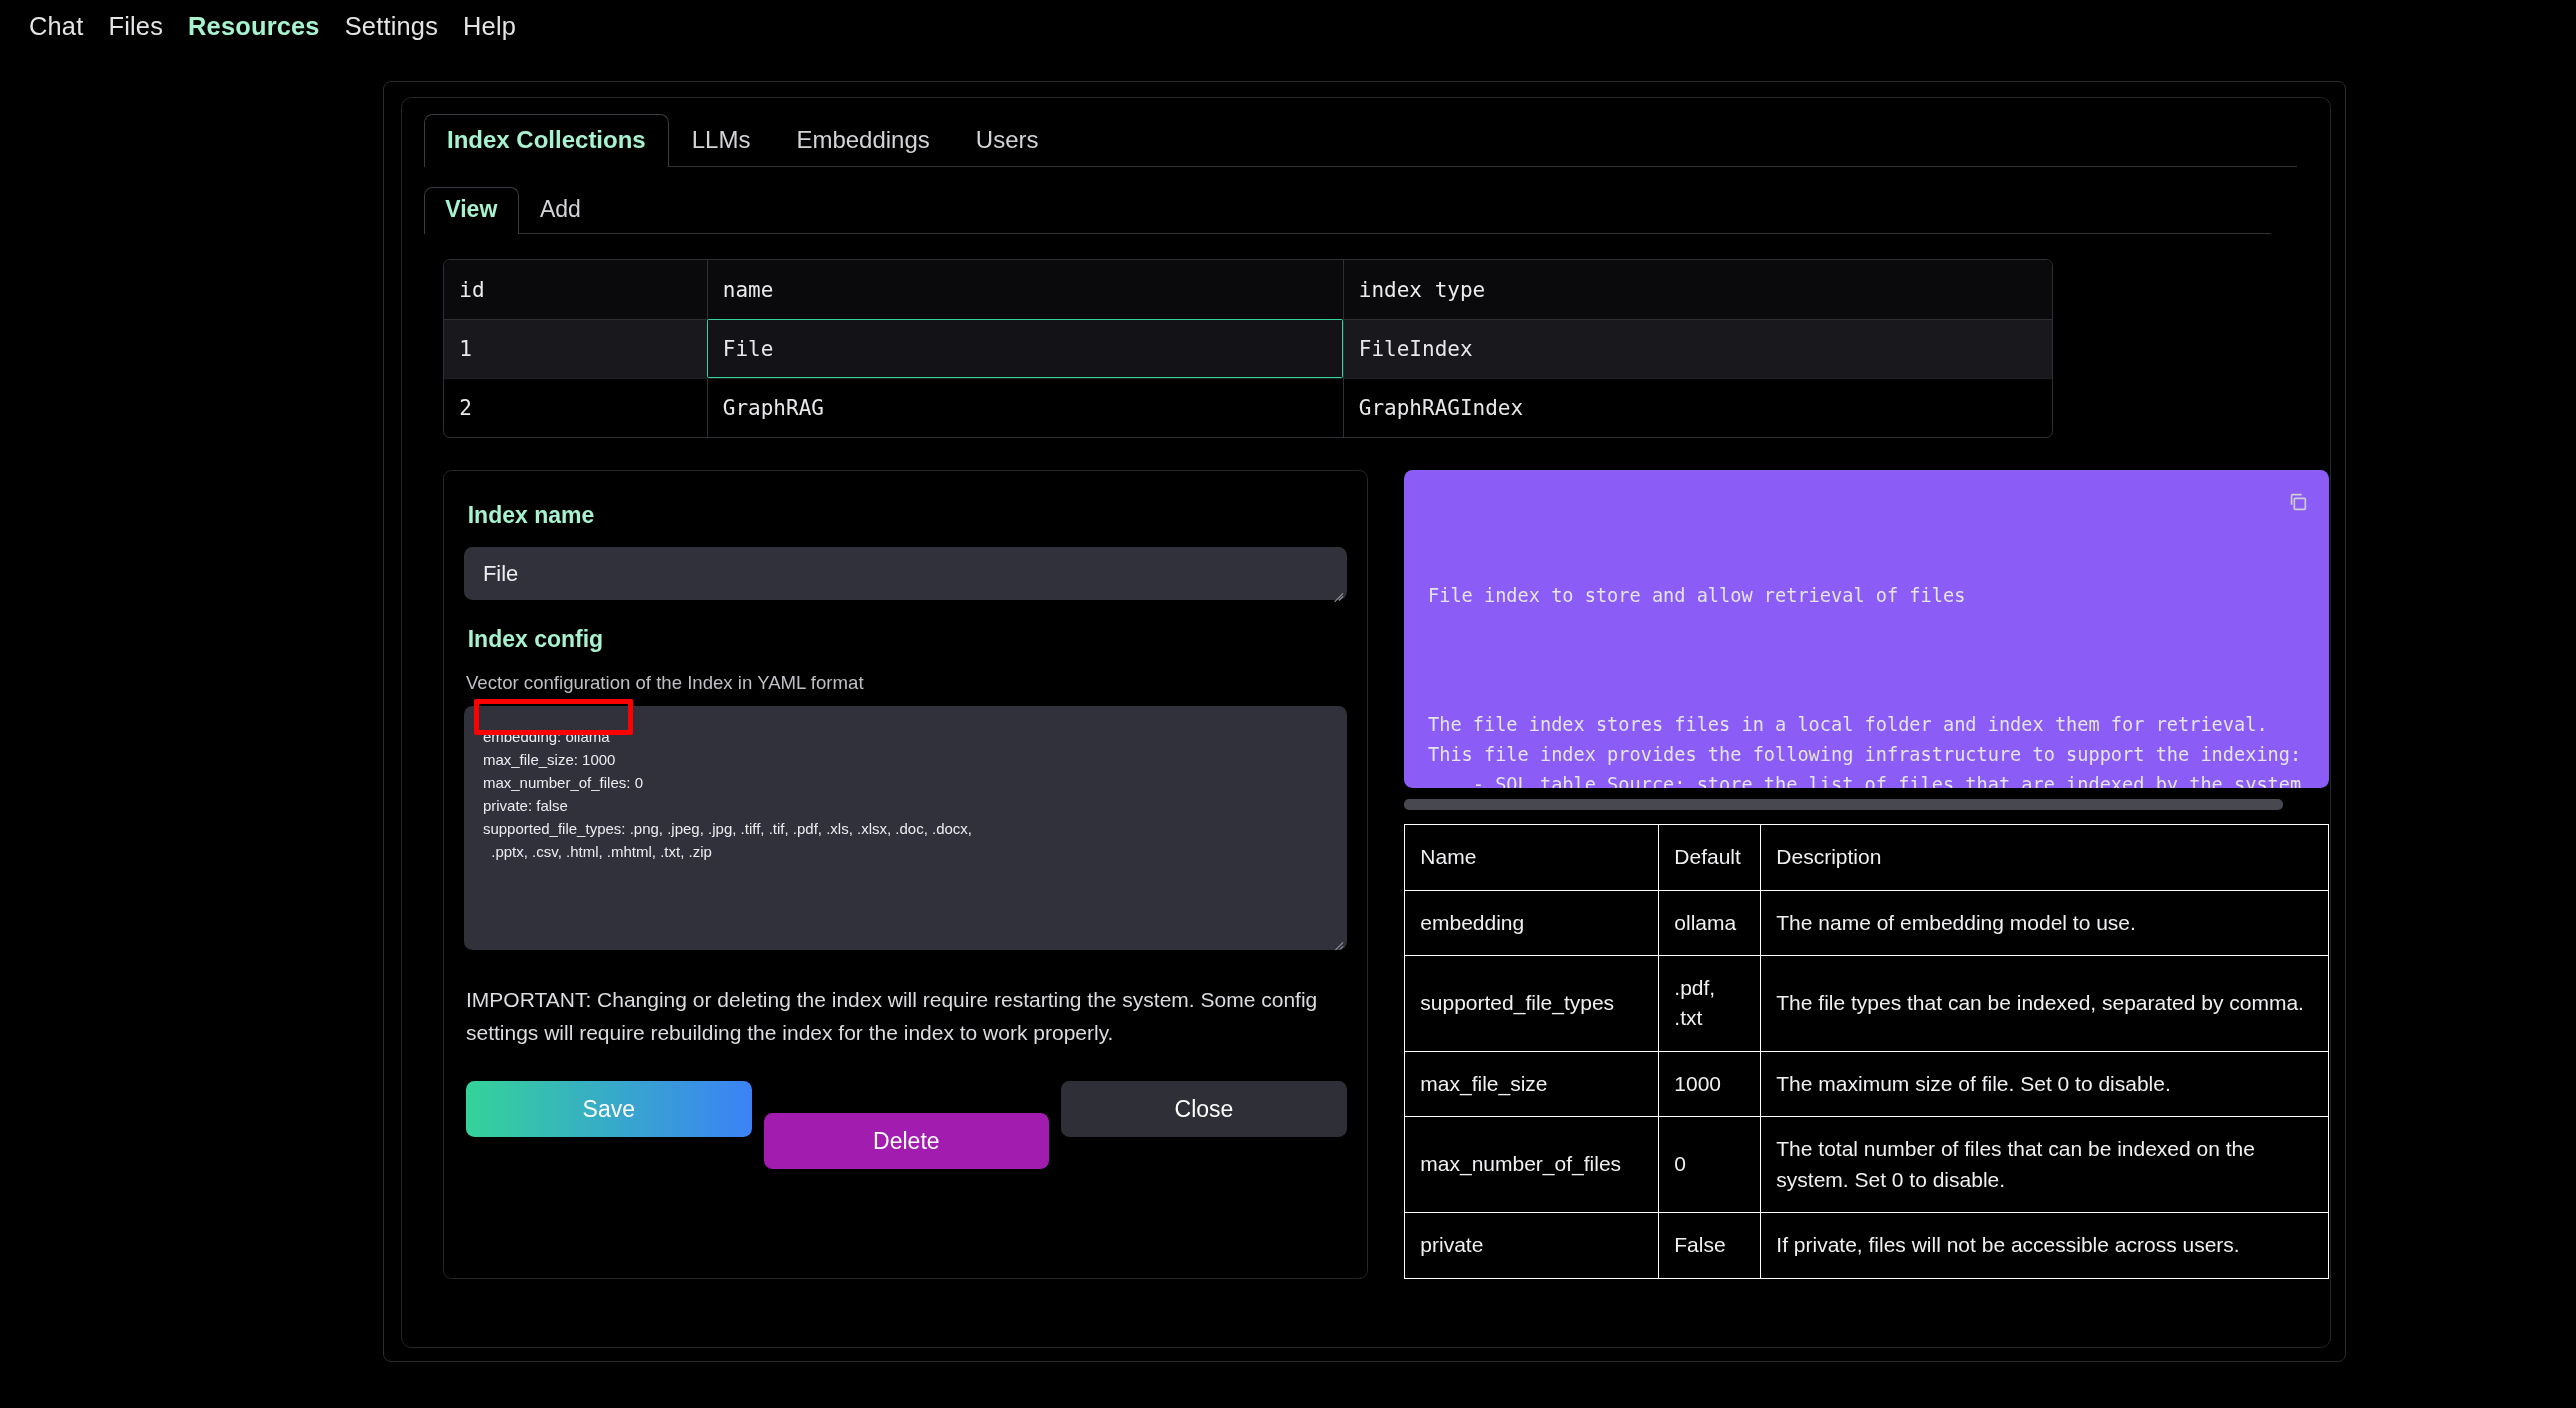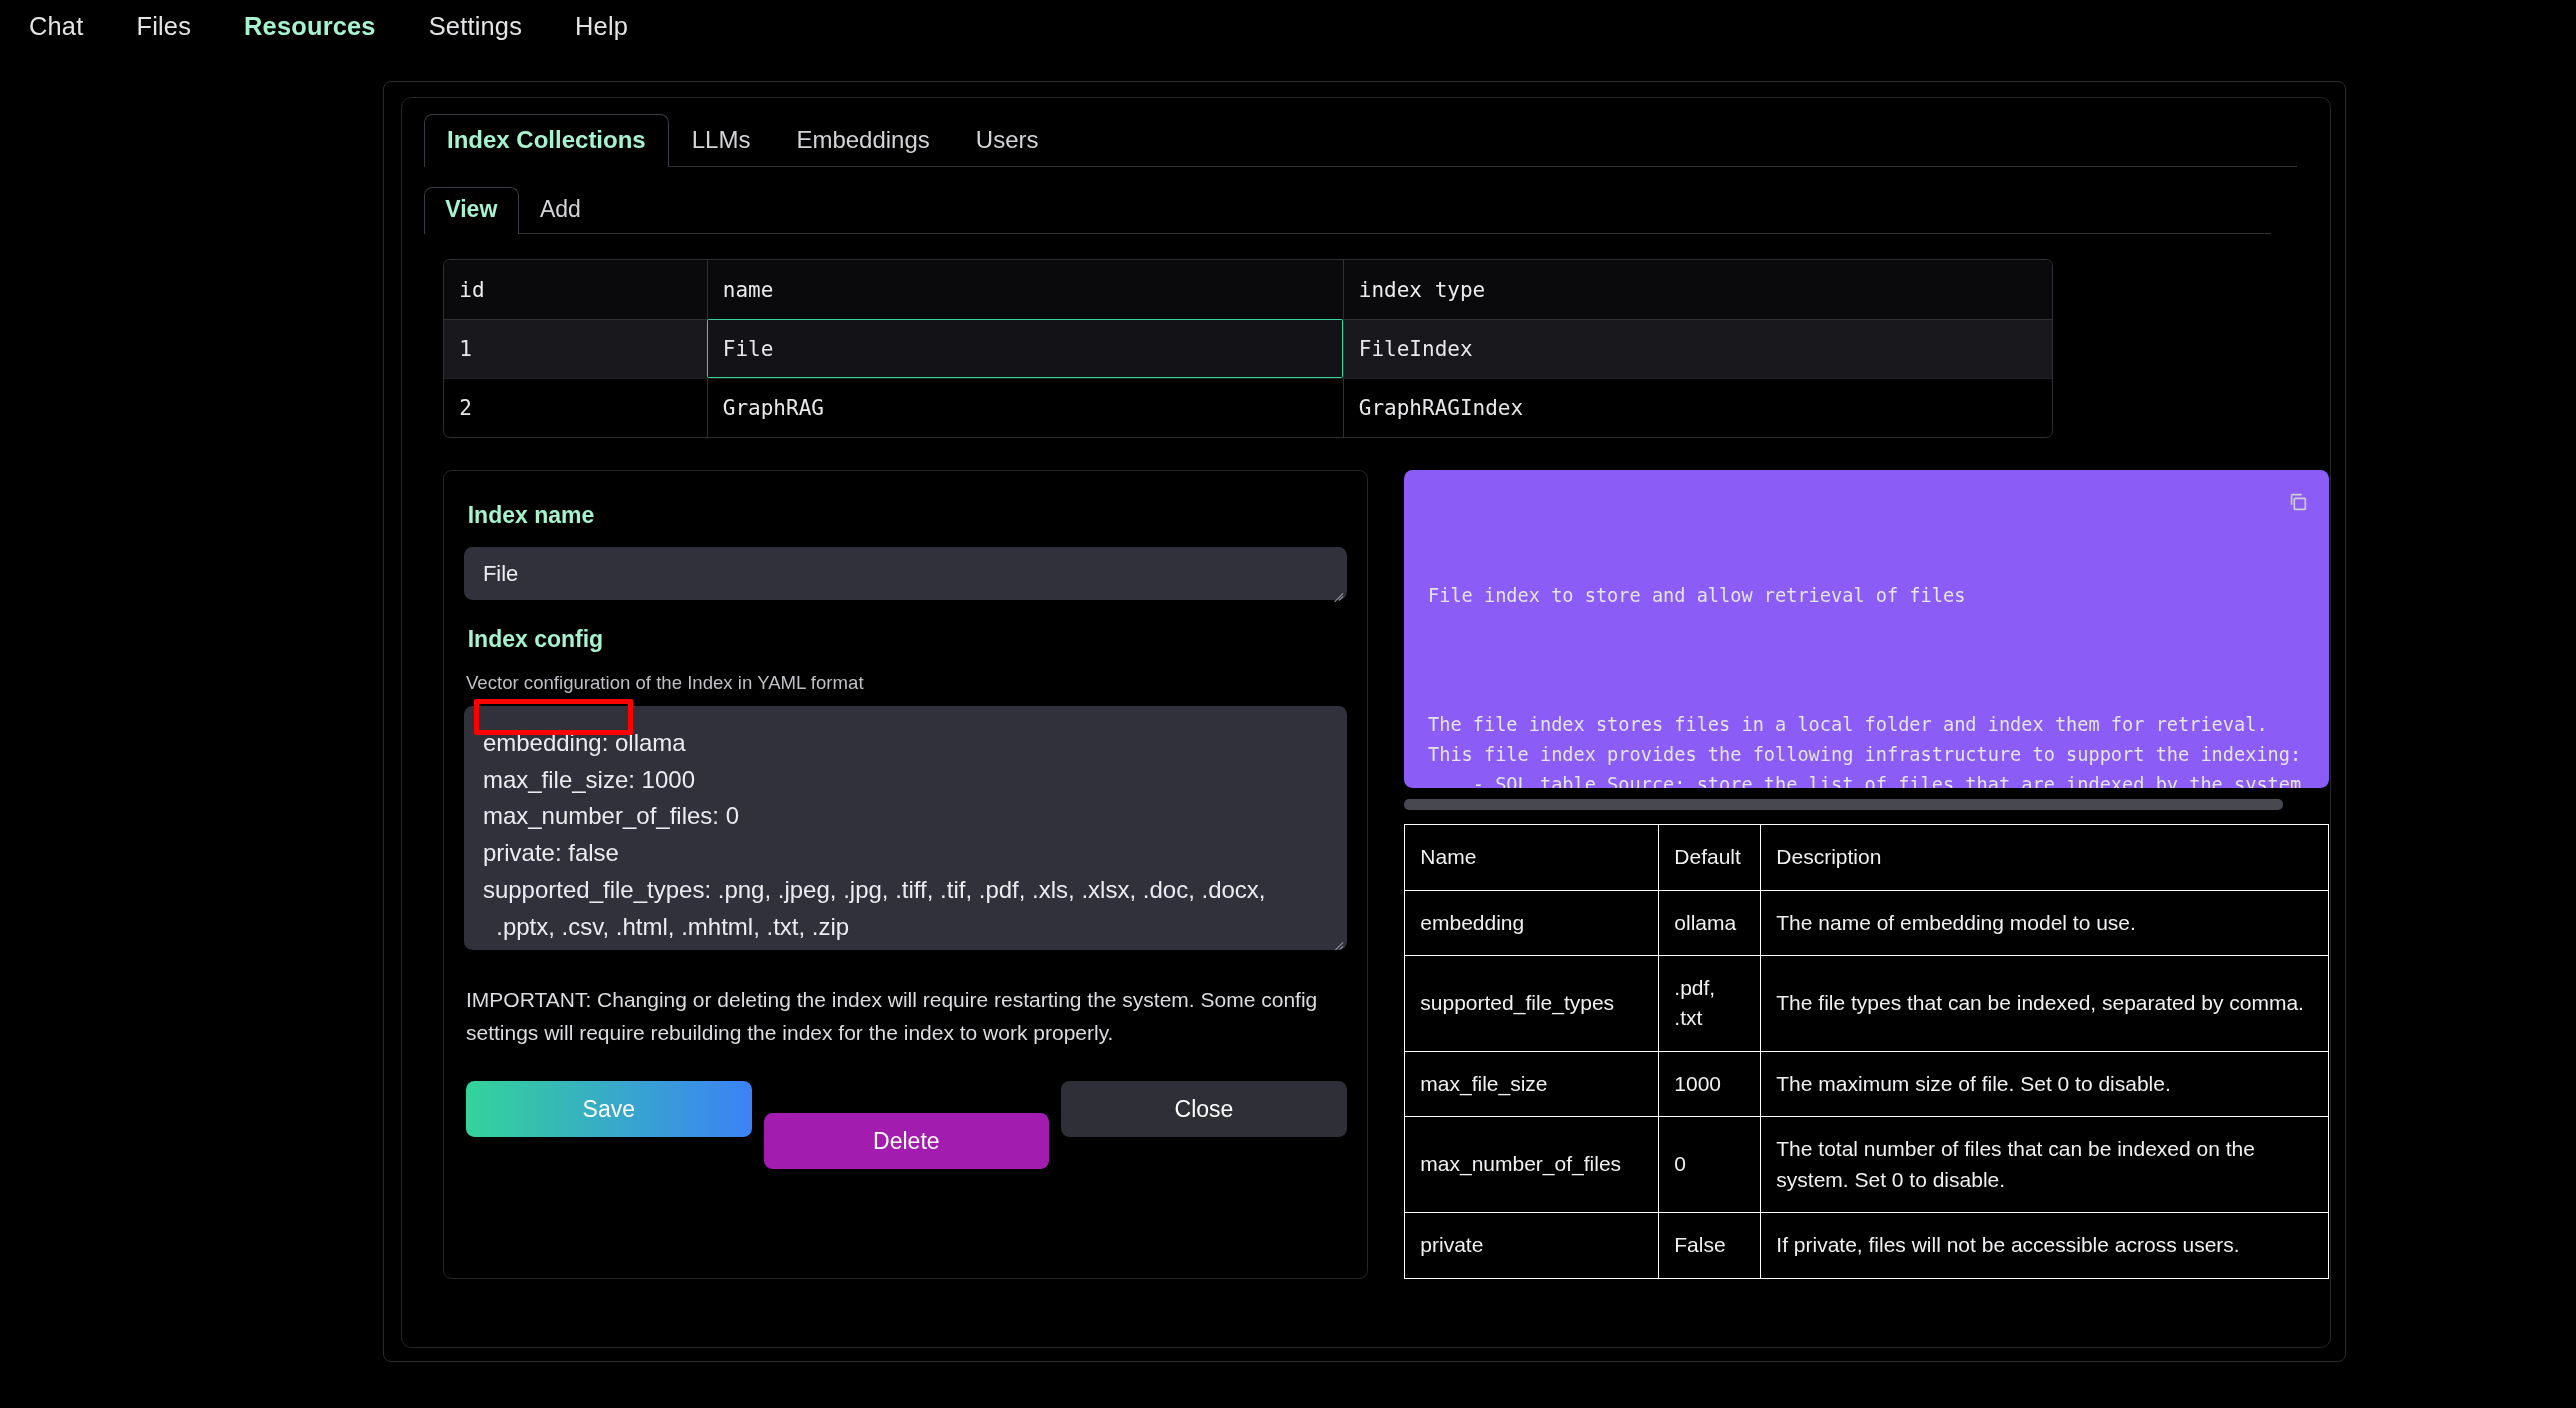--- a/index.html
+++ b/index.html
@@ -10,21 +10,21 @@
     background: #000000;
     font-family: "Liberation Sans", sans-serif;
     color: #e9e9ec;
     overflow: hidden;
   }
 
   
   .topnav {
     display: flex;
     align-items: center;
-    gap: 53px;
+    gap: 25px;
     padding: 15.3px 0 15.3px 29px;
     height: 53px;
   }
   .topnav-item {
     font-size: 25.4px;
     color: #e4e4e7;
     letter-spacing: 0.2px;
     cursor: pointer;
     white-space: nowrap;
   }
@@ -205,21 +205,21 @@
   .resize-grip span:nth-child(1) { bottom: 3.4px;  width: 12px; }
   .resize-grip span:nth-child(2) { bottom: 0px;  width: 6px;  }
 
   .yaml-area {
     position: relative;
     width: 883px;
     height: 244px;
     background: #31313b;
     border-radius: 8.5px;
     padding: 18.6px 18.6px;
-    font-size: 24px;
+    font-size: 15px;
     line-height: 1.54;
     color: #ececf0;
     white-space: pre-wrap;
     overflow: hidden;
     cursor: text;
   }
 
   .red-highlight {
     position: absolute;
     left: 10.2px;

